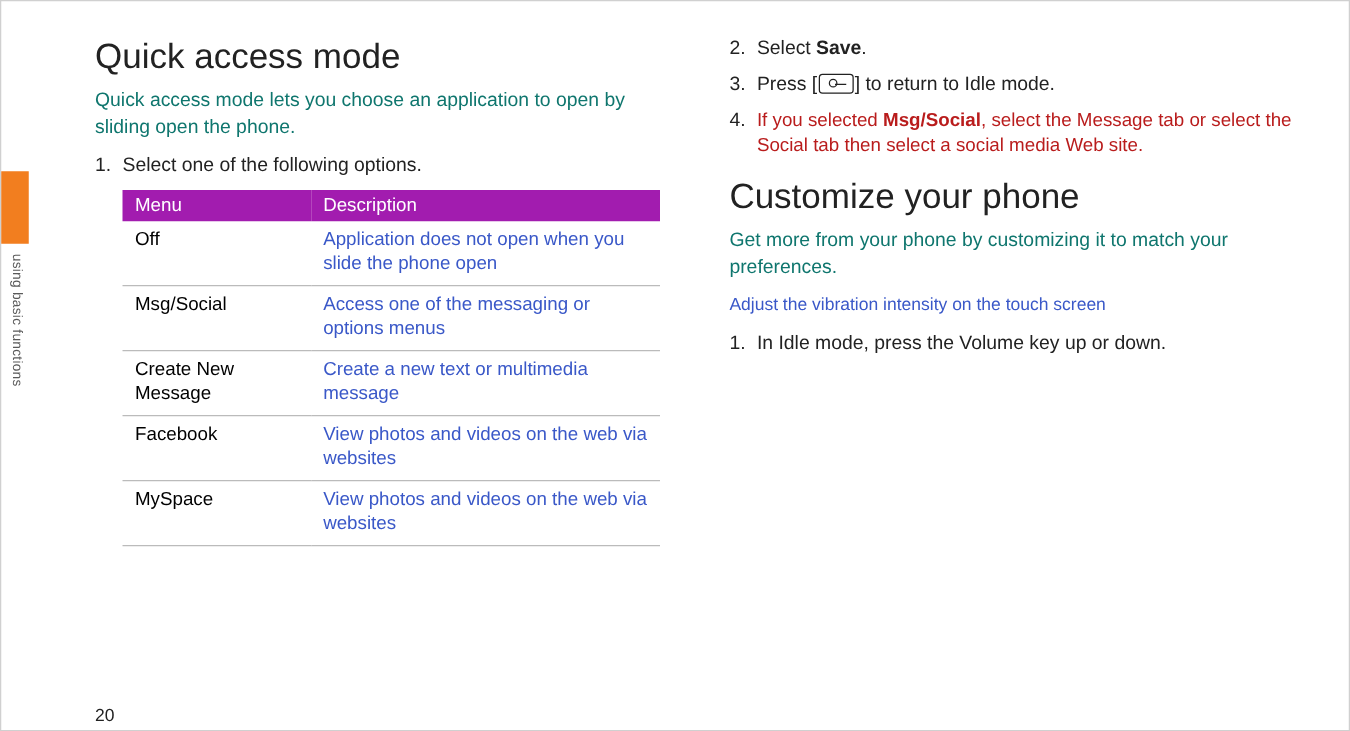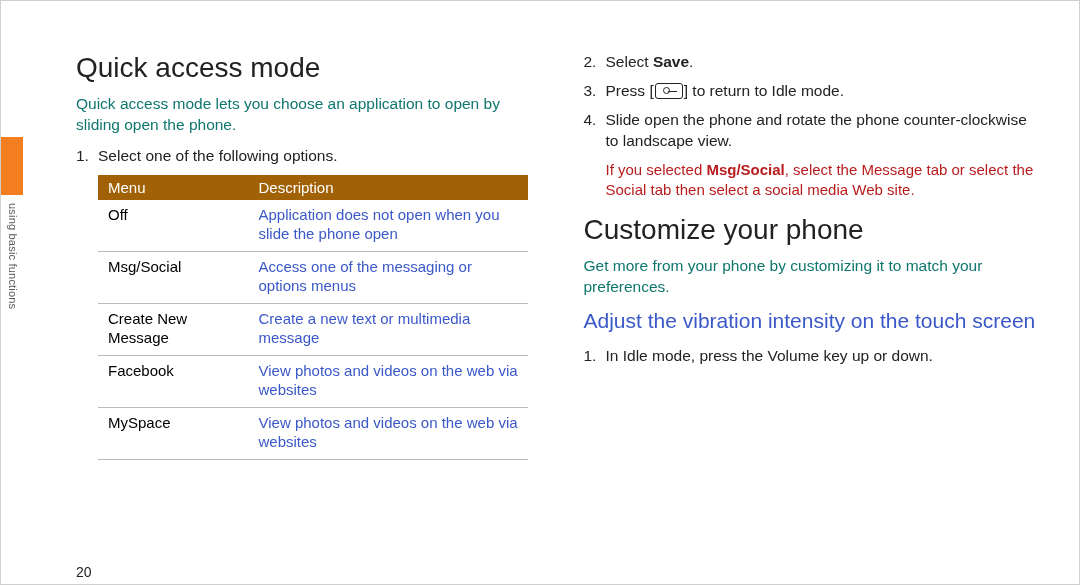--- a/index.html
+++ b/index.html
@@ -40,21 +40,20 @@
       color: #5a5a5a;
       letter-spacing: 0.2px;
     }
     .content {
       position: absolute;
       left: 75px;
       top: 28px;
       width: 960px;
       display: flex;
       gap: 55px;
-      margin-top: 23px;
     }
     .col {
       width: 455px;
     }
     h1 {
       font-size: 28px;
       font-weight: 400;
       color: #222;
       margin-bottom: 10px;
     }
@@ -79,36 +78,36 @@
     }
     .indent {
       padding-left: 22px;
       font-size: 15px;
       line-height: 1.35;
       color: #b91c1c;
       margin-bottom: 8px;
     }
     .bold { font-weight: 700; }
     .blue-heading {
-      font-size: 21px;
+      font-size: 14px;
       color: #3a58c8;
       font-weight: 400;
       line-height: 1.25;
       margin-top: 10px;
       margin-bottom: 12px;
     }
     table {
       width: 430px;
       border-collapse: collapse;
       margin-top: 6px;
       margin-left: 22px;
       font-size: 15px;
     }
     th {
-      background: #a16207;
+      background: #a21caf;
       color: #fff;
       font-weight: 400;
       text-align: left;
       padding: 4px 10px;
     }
     td {
       padding: 5px 10px 7px 10px;
       vertical-align: top;
       border-bottom: 1px solid #bbb;
       line-height: 1.3;
@@ -203,21 +202,20 @@
       <div class="step">
         <span class="num">2.</span>
         <span><span>Select </span><span class="bold">Save</span><span>.</span></span>
       </div>
       <div class="step">
         <span class="num">3.</span>
         <span><span>Press [</span><span class="icon-inline"></span><span>] to return to Idle mode.</span></span>
       </div>
       <div class="step">
         <span class="num">4.</span>
-        <span>Slide open the phone and rotate the phone counter-clockwise to landscape view.</span>
       </div>
       <p class="indent">
         <span>If you selected </span><span class="bold">Msg/Social</span><span>, select the Message tab or select the Social tab then select a social media Web site.</span>
       </p>
 
       <h1 class="gap-above">Customize your phone</h1>
       <p>Get more from your phone by customizing it to match your preferences.</p>
 
       <div class="blue-heading">Adjust the vibration intensity on the touch screen</div>
       <div class="step">

